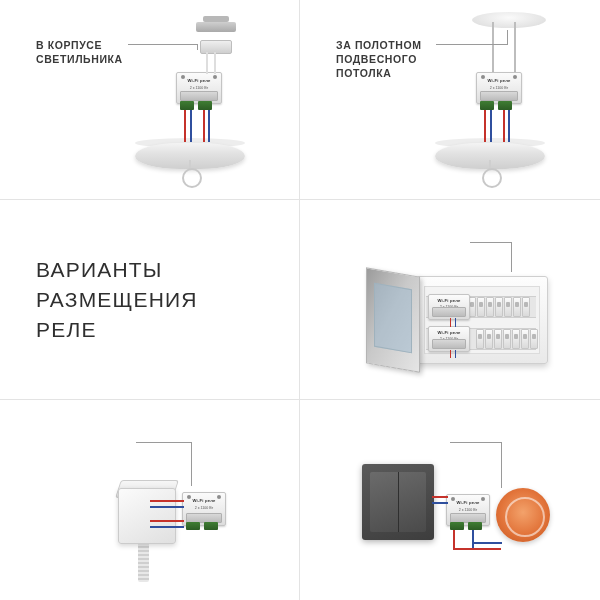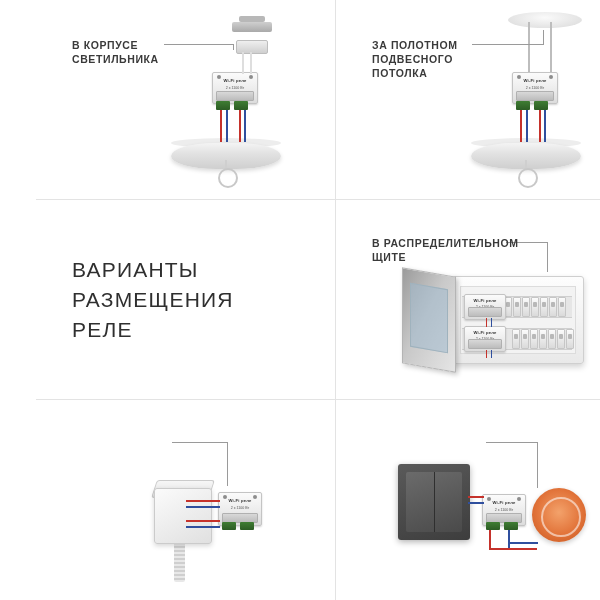--- a/index.html
+++ b/index.html
@@ -13,21 +13,20 @@
     font-family: "Liberation Sans", sans-serif;
     color: #2b2b2b;
     overflow: hidden;
   }
   .grid {
     width: 484px;
     height: 600px;
     display: grid;
     grid-template-columns: 300px 300px;
     grid-template-rows: 200px 200px 200px;
-    margin-left: 36px;
   }
   .cell {
     position: relative;
     box-sizing: border-box;
     border-right: 1px solid #e3e3e3;
     border-bottom: 1px solid #e3e3e3;
     overflow: hidden;
     background: #fff;
   }
   .cell.col2 { border-right: none; }
@@ -422,22 +421,20 @@
     <div class="cup-ring"></div>
   </div>
 
   <div class="cell col1 row2 title-cell">
     <div class="big-title">ВАРИАНТЫ
 РАЗМЕЩЕНИЯ
 РЕЛЕ</div>
   </div>
 
   <div class="cell col2 row2">
-    <div class="caption c4-cap">В РАСПРЕДЕЛИТЕЛЬНОМ
-ЩИТЕ</div>
     <div class="leader h" style="left:170px; top:42px; width:42px;"></div>
     <div class="leader v" style="left:211px; top:42px; height:30px;"></div>
 
     <div class="board-body"></div>
     <div class="board-inner"></div>
 
     <div class="din-rail" style="left:126px; top:96px; width:110px; height:20px;"></div>
     <div class="breakers" style="left:150px; top:97px;">
       <div class="breaker"></div>
       <div class="breaker"></div>

